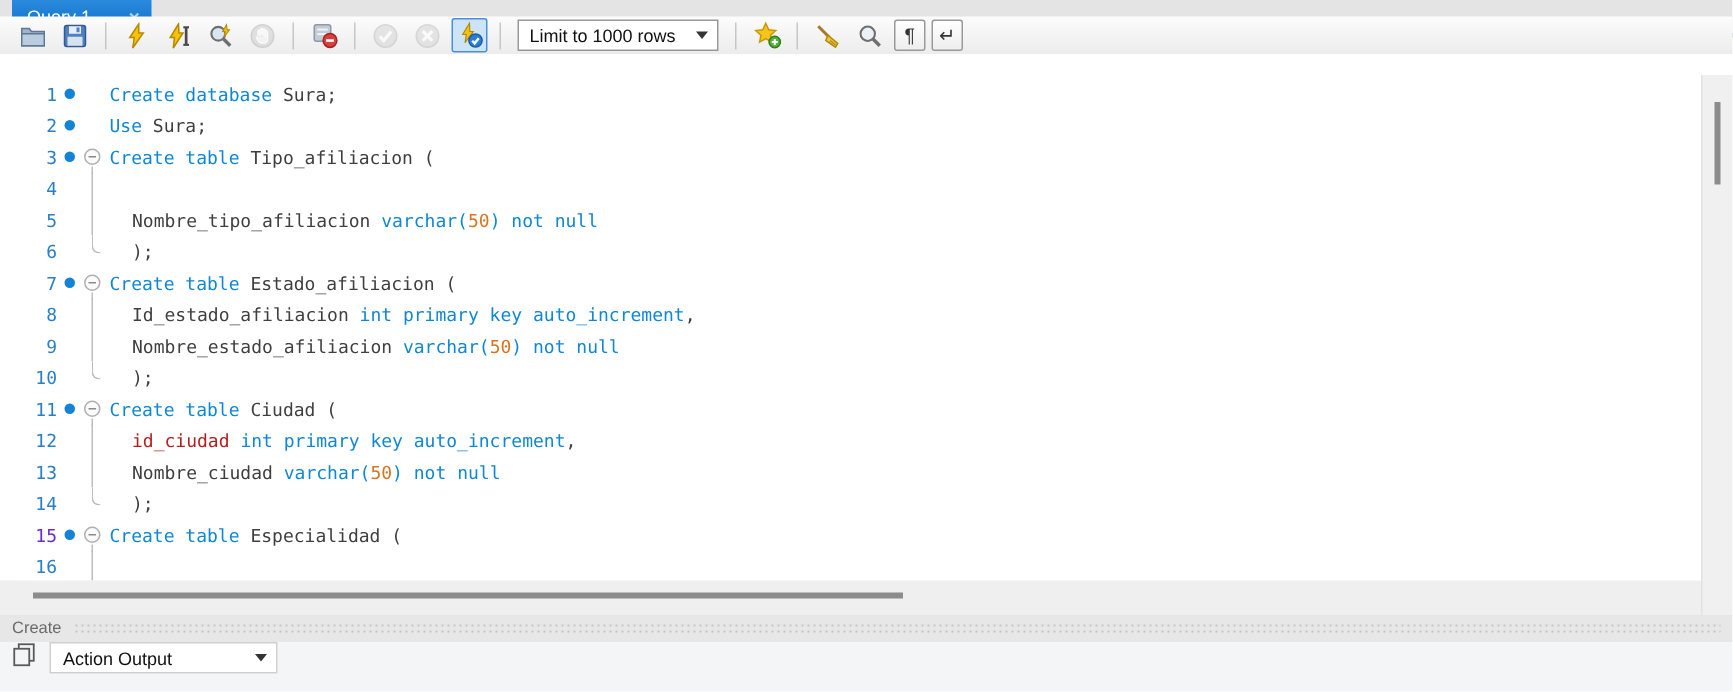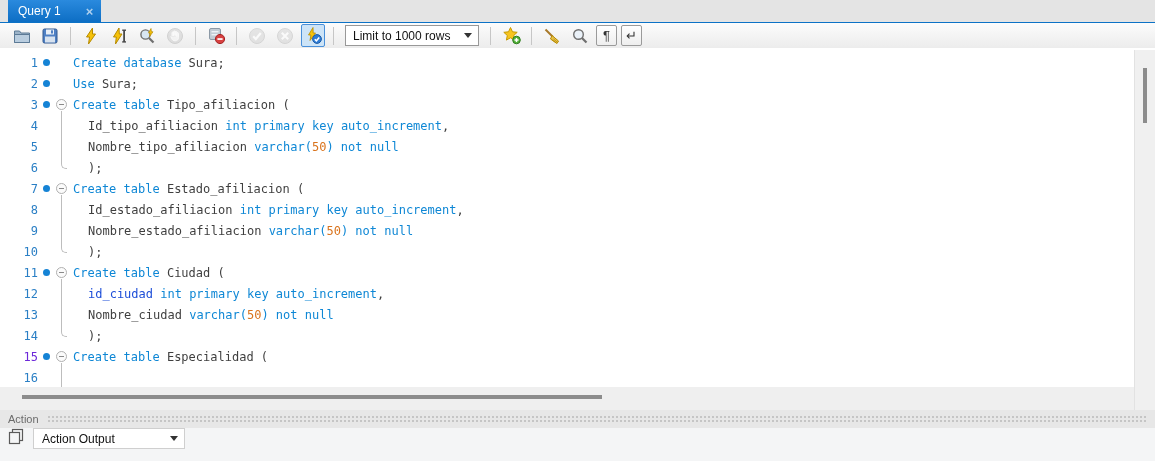--- a/index.html
+++ b/index.html
@@ -12,21 +12,21 @@
     background:#e4e4e4; }
   .tabstrip-underline { position:absolute; left:0; top:22px; width:1155px; height:3px;
     background:#0c72c6; }
   .tab { position:absolute; left:8px; top:0; height:22px; min-width:66px;
     background:linear-gradient(#2a8ade,#0d6ec4); color:#fff;
     display:flex; align-items:center; gap:25px; padding:0 8px 0 10px;
     font-size:12px; cursor:default; }
   .tab-close { color:#aed0ee; font-size:13px; line-height:1; font-weight:bold; cursor:pointer; }
 
   
-  .toolbar { position:absolute; left:0; top:23px; width:1155px; height:25px;
+  .toolbar { position:absolute; left:0; top:11px; width:1155px; height:25px;
     background:linear-gradient(#fcfcfc,#ececec); display:flex; align-items:center;
     padding-left:10px; gap:4px; }
   .tbtn { width:24px; height:23px; display:flex; align-items:center; justify-content:center;
     border:1px solid transparent; border-radius:2px; }
   .tbtn.selected { background:#cde4f7; border-color:#4a90d9; }
   .tbtn.disabled { opacity:.55; }
   .tsep { width:1px; height:18px; background:#c6c6c6; margin:0 4px; }
   .combo { height:21px; background:#fff; border:1px solid #989898; display:flex;
     align-items:center; font-size:12px; color:#111; }
   .combo-limit { width:134px; padding-left:7px; margin:0 3px; }
@@ -258,21 +258,20 @@
             <span class="foldtail"></span>
           </div>
           <div class="code"><span style="color: rgb(14, 135, 213);">Create table </span><span style="color: rgb(63, 63, 63);">Tipo_afiliacion (</span></div>
         </div>
         <div class="row">
           <div class="ln" style="color: rgb(42, 127, 197);">4</div>
           <div class="stmt"></div>
           <div class="fold">
             <span class="gline"></span>
           </div>
-          <div class="code ind"><span style="color: rgb(63, 63, 63);">Id_tipo_afiliacion </span><span style="color: rgb(14, 135, 213);">int primary key auto_increment</span><span style="color: rgb(63, 63, 63);">,</span></div>
         </div>
         <div class="row">
           <div class="ln" style="color: rgb(42, 127, 197);">5</div>
           <div class="stmt"></div>
           <div class="fold">
             <span class="gline"></span>
           </div>
           <div class="code ind"><span style="color: rgb(63, 63, 63);">Nombre_tipo_afiliacion </span><span style="color: rgb(14, 135, 213);">varchar(</span><span style="color: rgb(217, 115, 28);">50</span><span style="color: rgb(14, 135, 213);">) not null</span></div>
         </div>
         <div class="row">
@@ -328,21 +327,21 @@
             <span class="foldtail"></span>
           </div>
           <div class="code"><span style="color: rgb(14, 135, 213);">Create table </span><span style="color: rgb(63, 63, 63);">Ciudad (</span></div>
         </div>
         <div class="row">
           <div class="ln" style="color: rgb(42, 127, 197);">12</div>
           <div class="stmt"></div>
           <div class="fold">
             <span class="gline"></span>
           </div>
-          <div class="code ind"><span style="color: #1d4ed8;">id_ciudad </span><span style="color: rgb(14, 135, 213);">int primary key auto_increment</span><span style="color: rgb(63, 63, 63);">,</span></div>
+          <div class="code ind"><span style="color: #b91c1c;">id_ciudad </span><span style="color: rgb(14, 135, 213);">int primary key auto_increment</span><span style="color: rgb(63, 63, 63);">,</span></div>
         </div>
         <div class="row">
           <div class="ln" style="color: rgb(42, 127, 197);">13</div>
           <div class="stmt"></div>
           <div class="fold">
             <span class="gline"></span>
           </div>
           <div class="code ind"><span style="color: rgb(63, 63, 63);">Nombre_ciudad </span><span style="color: rgb(14, 135, 213);">varchar(</span><span style="color: rgb(217, 115, 28);">50</span><span style="color: rgb(14, 135, 213);">) not null</span></div>
         </div>
         <div class="row">
@@ -376,21 +375,21 @@
 
   <div class="hscroll">
     <div class="hthumb"></div>
   </div>
 
   <div class="vscroll">
     <div class="vthumb"></div>
   </div>
 
   <div class="out-header">
-    <span class="out-title">Action</span>
+    <span class="out-title">Create</span>
     <span class="out-grip"></span>
   </div>
   <div class="out-body">
     <span>
       <svg width="17" height="17" viewBox="0 0 17 17">
           <rect x="4.5" y="1.5" width="10" height="11" fill="none" stroke="#5a5a5a" stroke-width="1.2"></rect>
           <rect x="1.5" y="4.5" width="10" height="11" fill="#f4f5f6" stroke="#5a5a5a" stroke-width="1.2"></rect>
         </svg>
     </span>
     <div class="combo combo-action">

